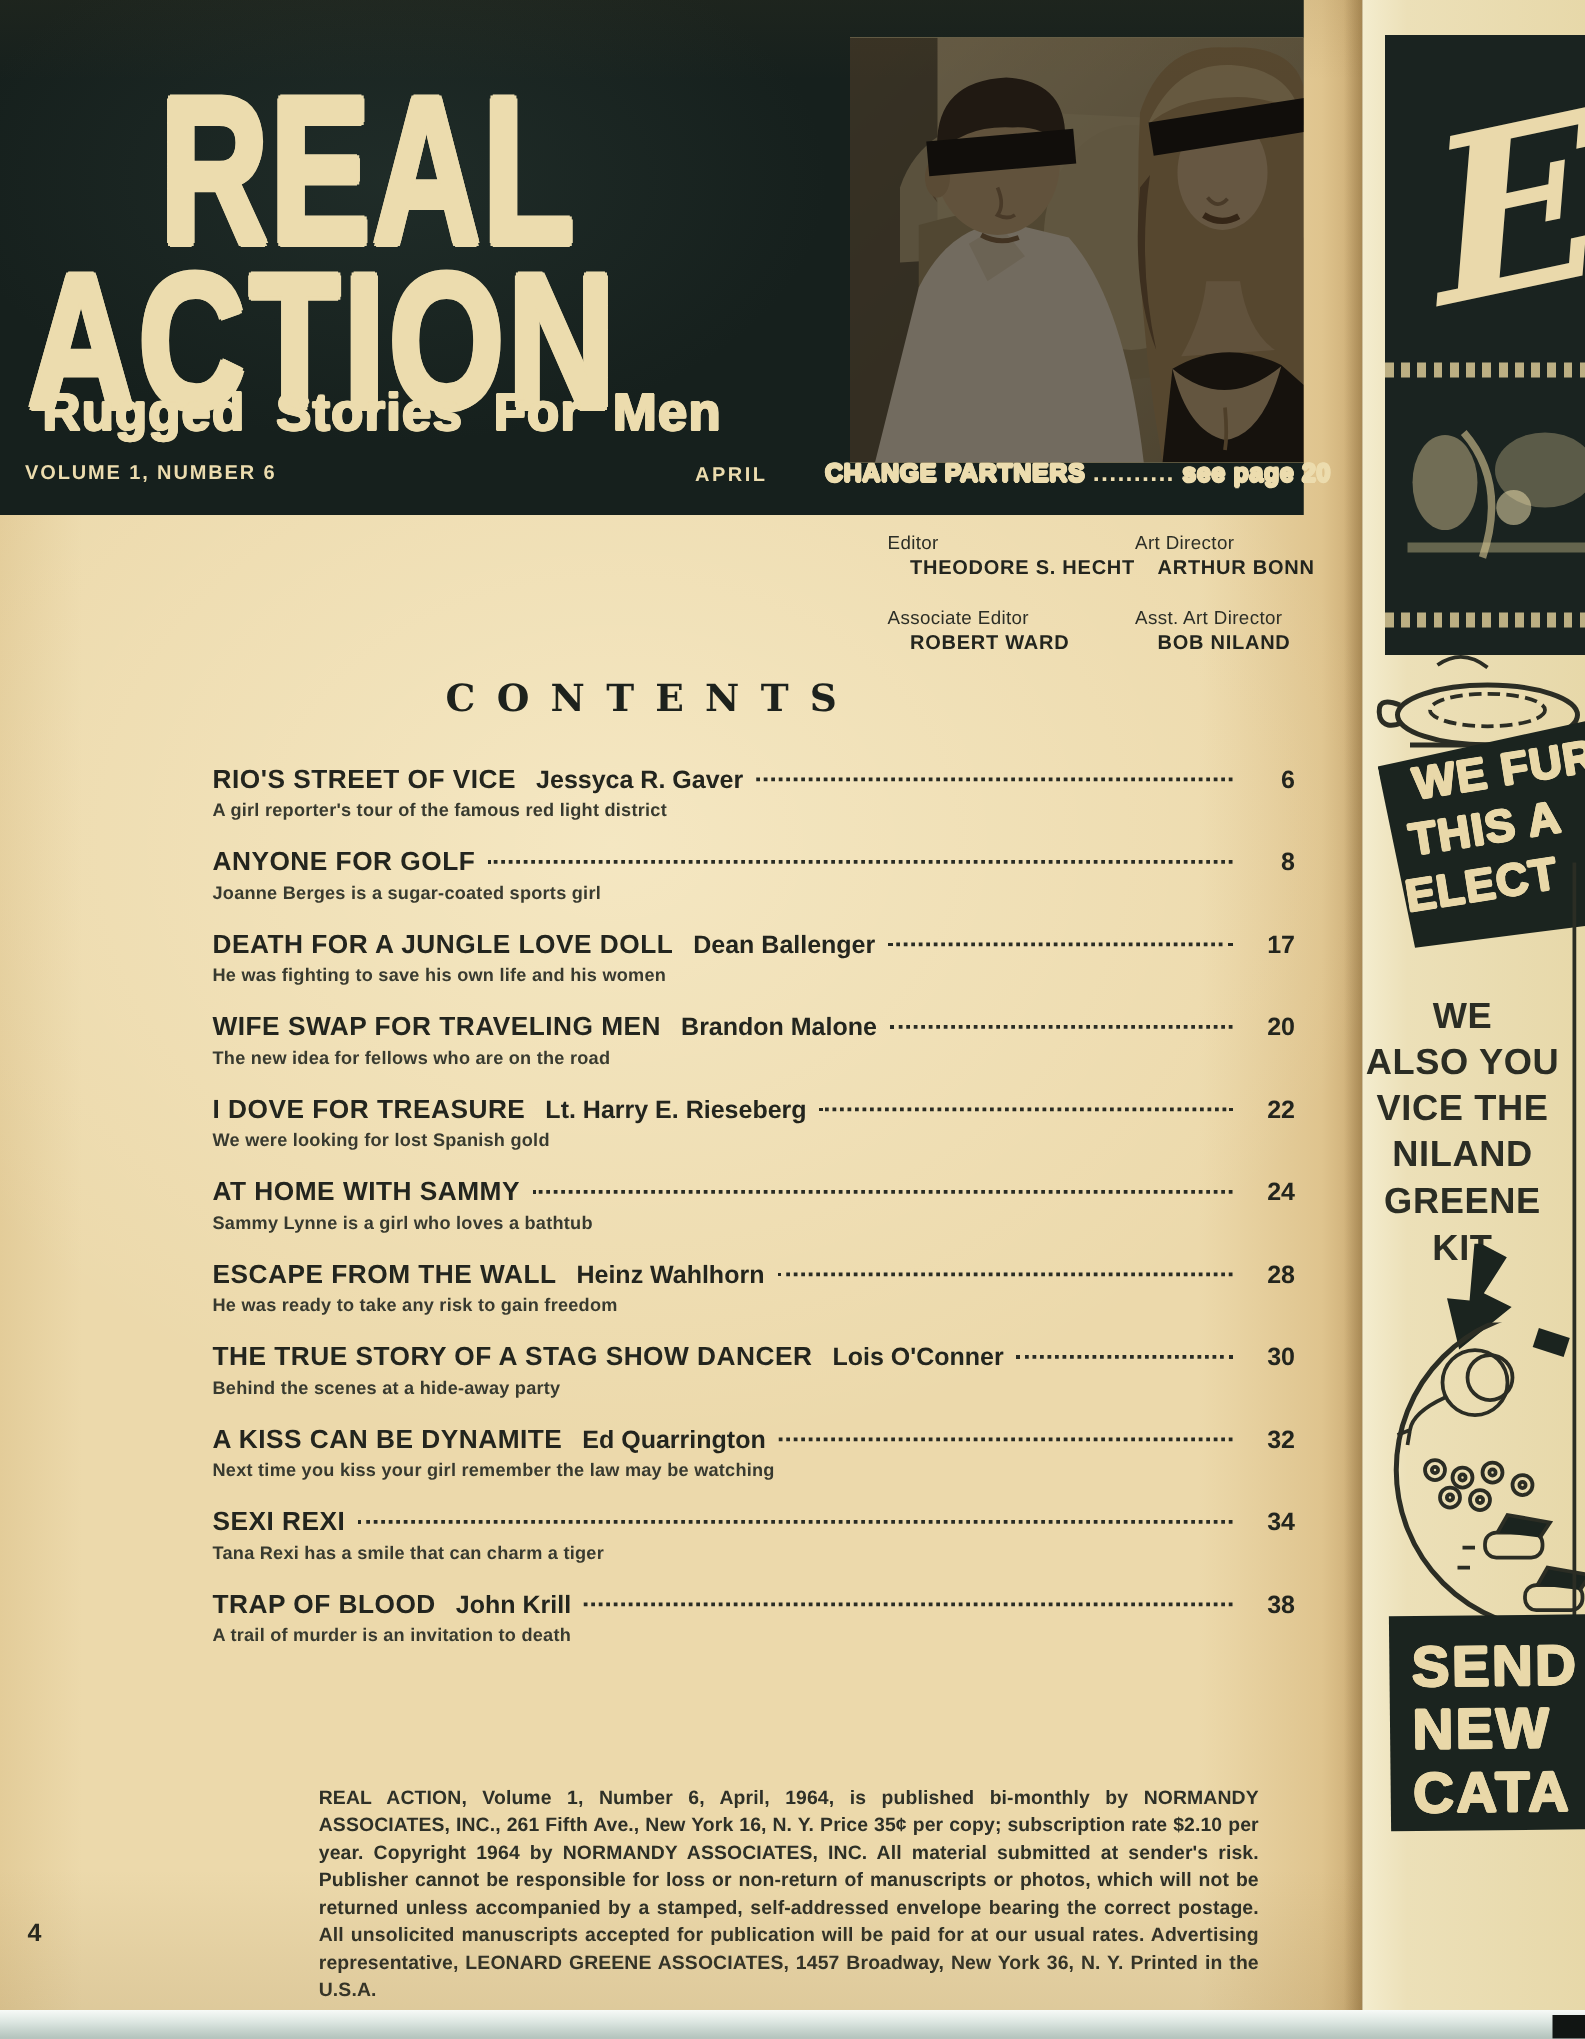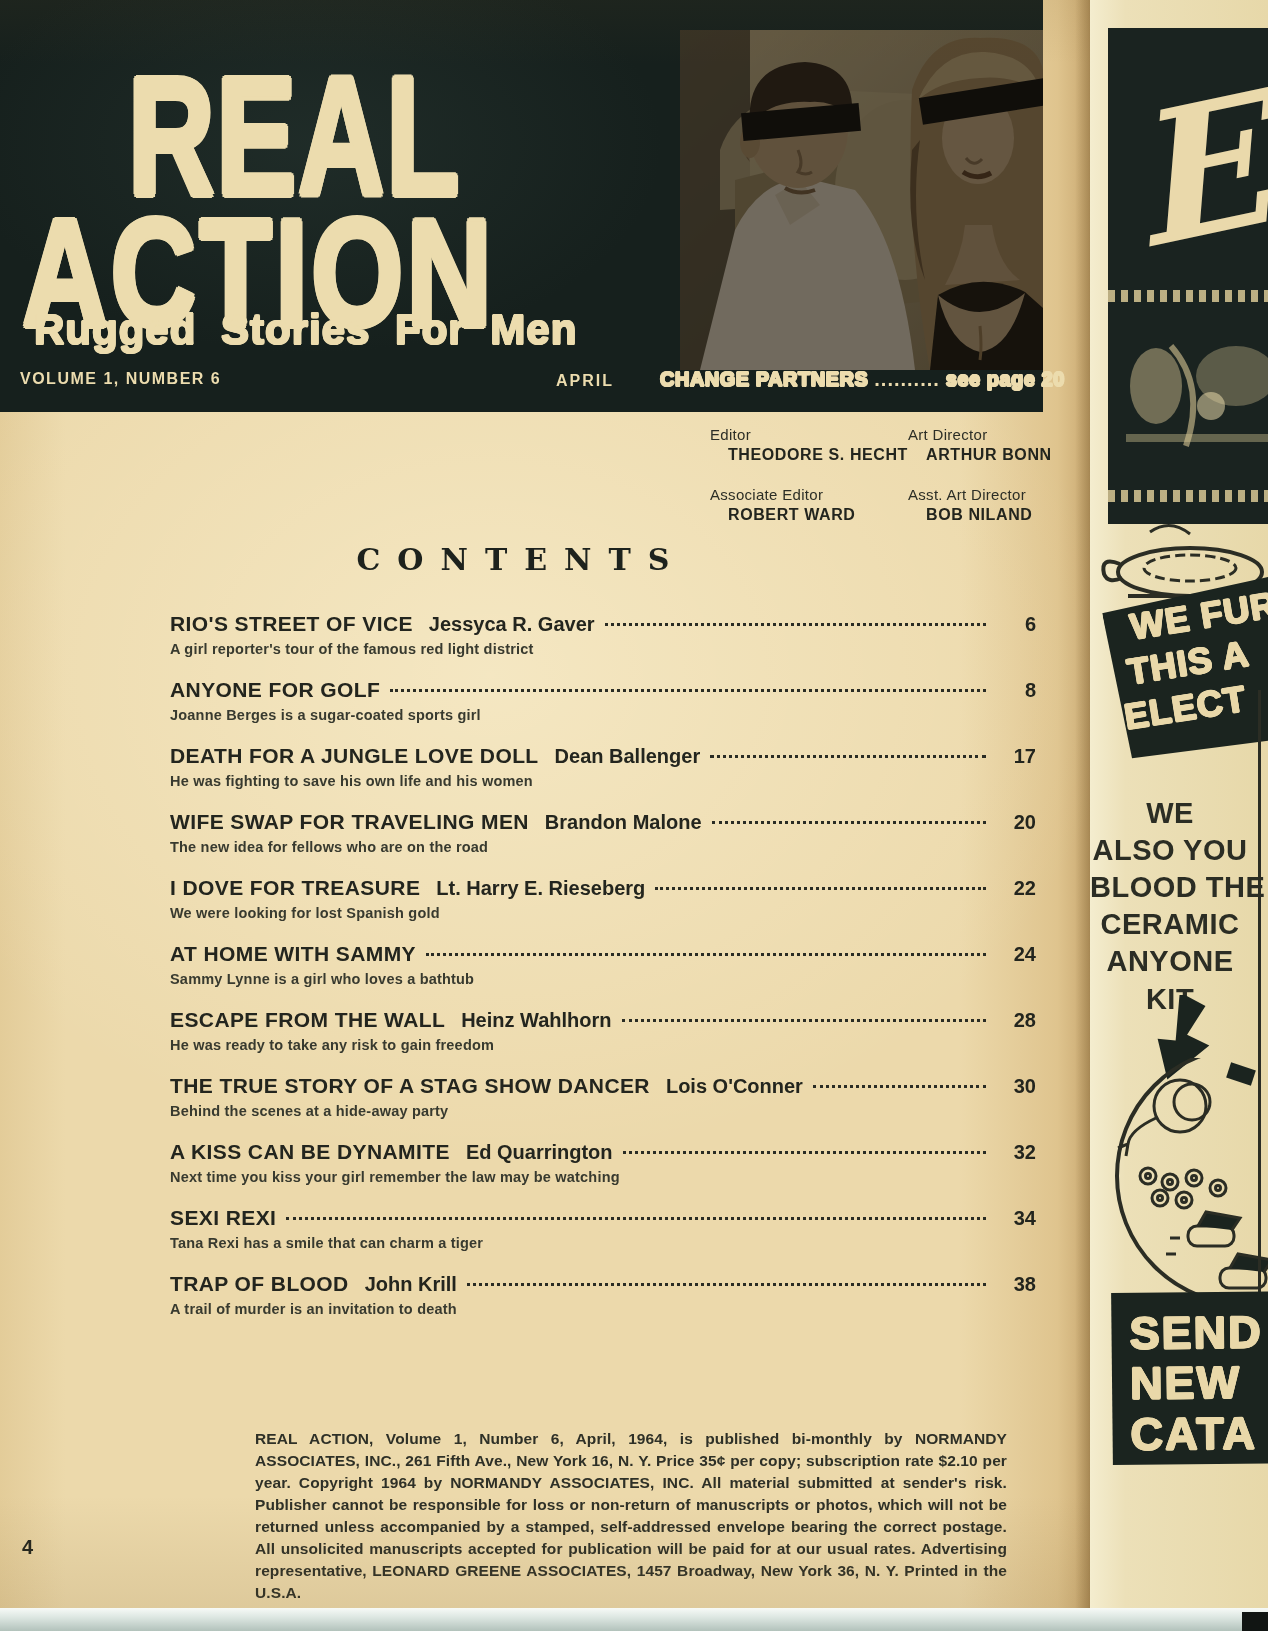--- a/index.html
+++ b/index.html
@@ -326,23 +326,23 @@
 
     <div class="ad-banner">
       <div class="b-line l1 fat1">WE FUR</div>
       <div class="b-line l2 fat1">THIS A</div>
       <div class="b-line l3 fat1">ELECT</div>
     </div>
 
     <div class="kit-text" id="kit-text">
         <div class="kit-line">WE</div>
         <div class="kit-line">ALSO YOU</div>
-        <div class="kit-line">BLOOD THE</div>
-        <div class="kit-line">CERAMIC</div>
-        <div class="kit-line">ANYONE</div>
+        <div class="kit-line">VICE THE</div>
+        <div class="kit-line">NILAND</div>
+        <div class="kit-line">GREENE</div>
         <div class="kit-line">KIT</div>
       </div>
 
     <svg style="position:absolute;left:58px;top:995px" width="80" height="90" viewBox="0 0 80 90">
       <path d="M22 0 L50 8 L38 40 L62 46 L28 88 L10 50 L28 48 Z" fill="#1b241f" transform="rotate(12 40 45)"></path>
     </svg>
 
     <svg style="position:absolute;left:20px;top:1058px" width="158" height="250" viewBox="0 0 158 250">
       <circle cx="135" cy="118" r="128" fill="none" stroke="#2b2d24" stroke-width="4"></circle>
       <circle cx="70" cy="48" r="26" fill="none" stroke="#2b2d24" stroke-width="3"></circle>

